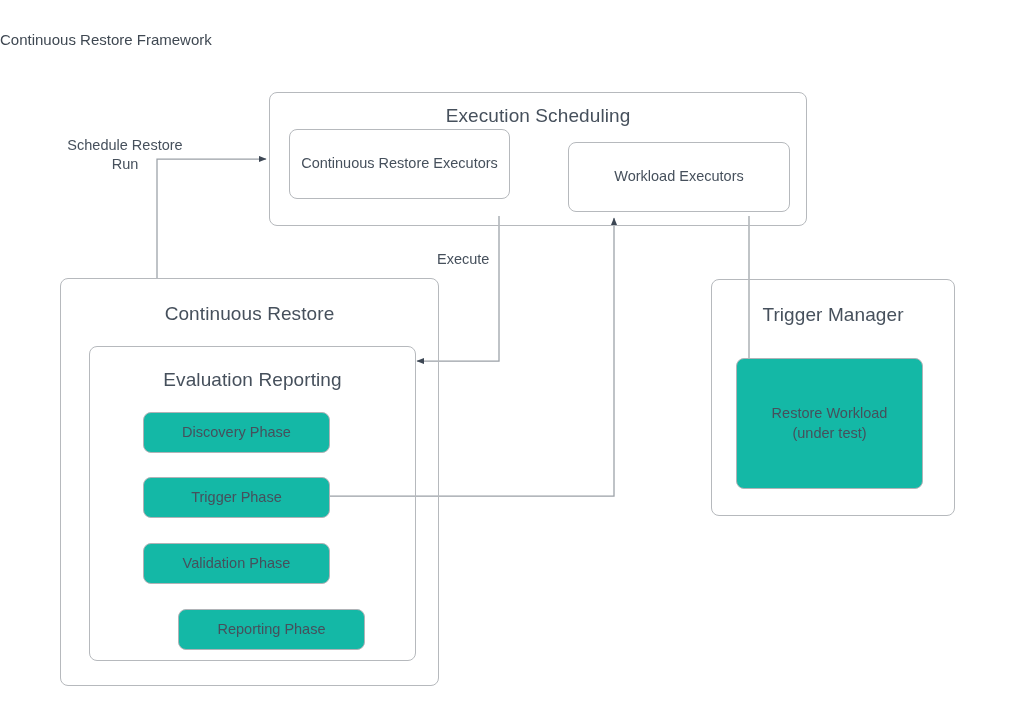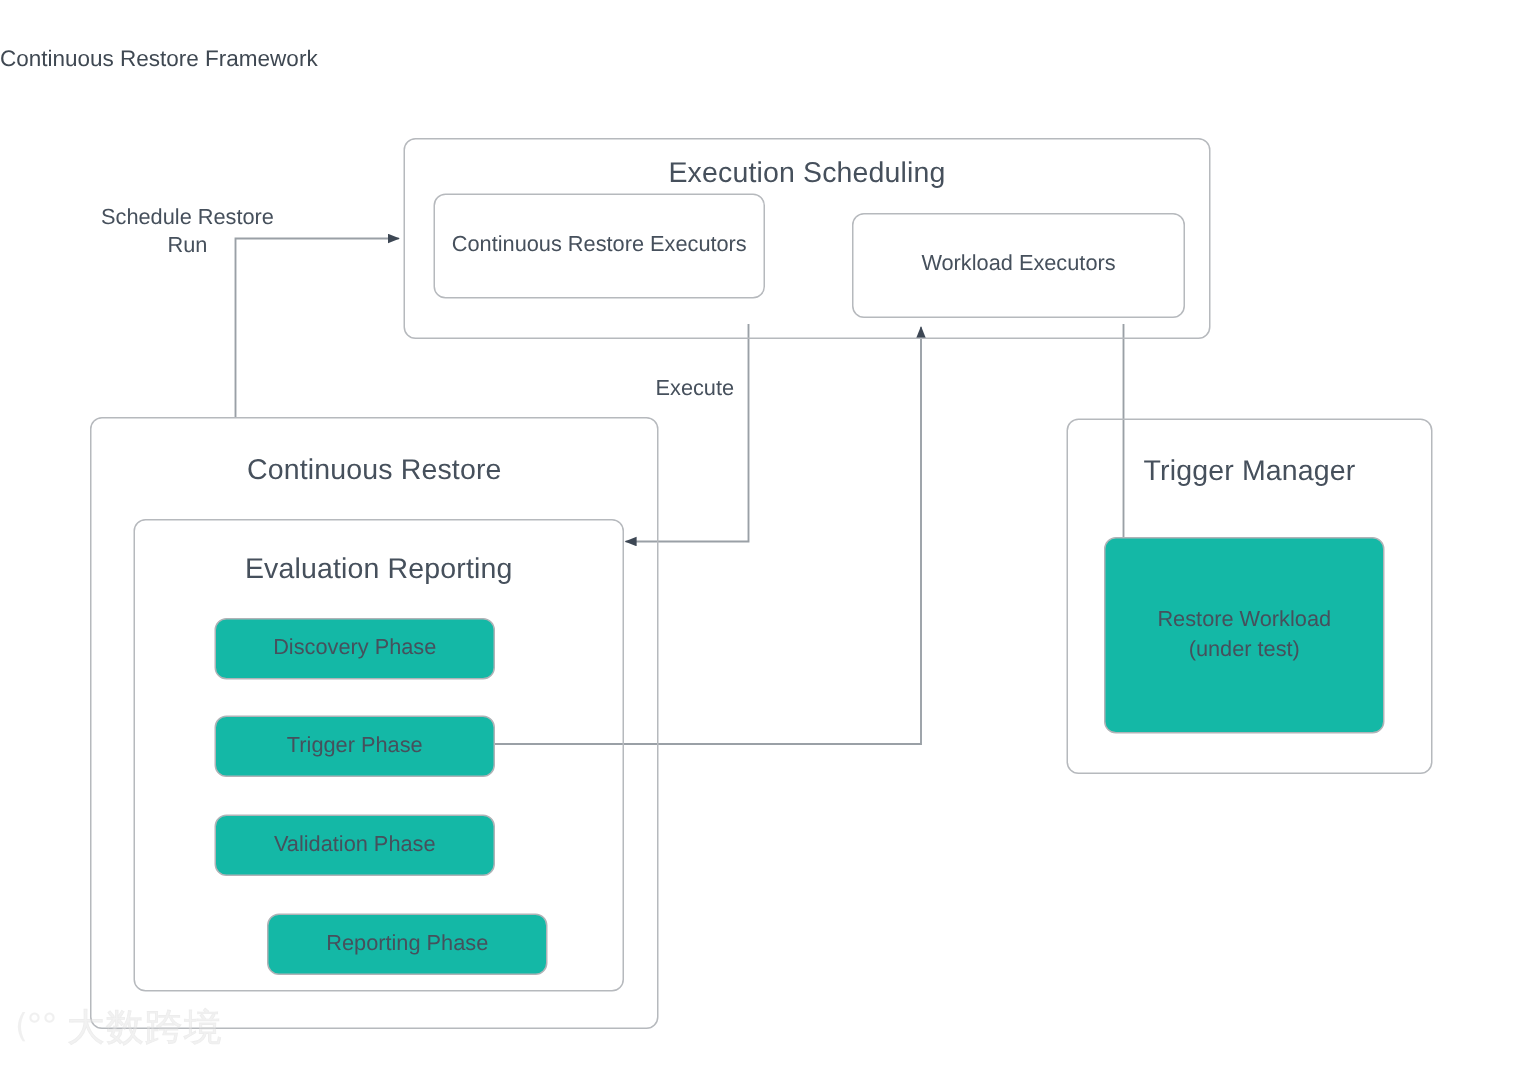--- a/index.html
+++ b/index.html
@@ -172,18 +172,14 @@
       <div class="box-label">Restore Workload
 (under test)</div>
     </div>
   </div>
 
   <div class="edge-label" style="left:64px; top:136px; width:122px; text-align:center;">Schedule Restore
 Run</div>
 
   <div class="edge-label" style="left:437px; top:250px;">Execute</div>
 
-  <div class="watermark">
-    <span class="wm-mark">(°°</span>
-    <span class="wm-text">大数跨境</span>
-  </div>
 
 </div>
 
 </body></html>

